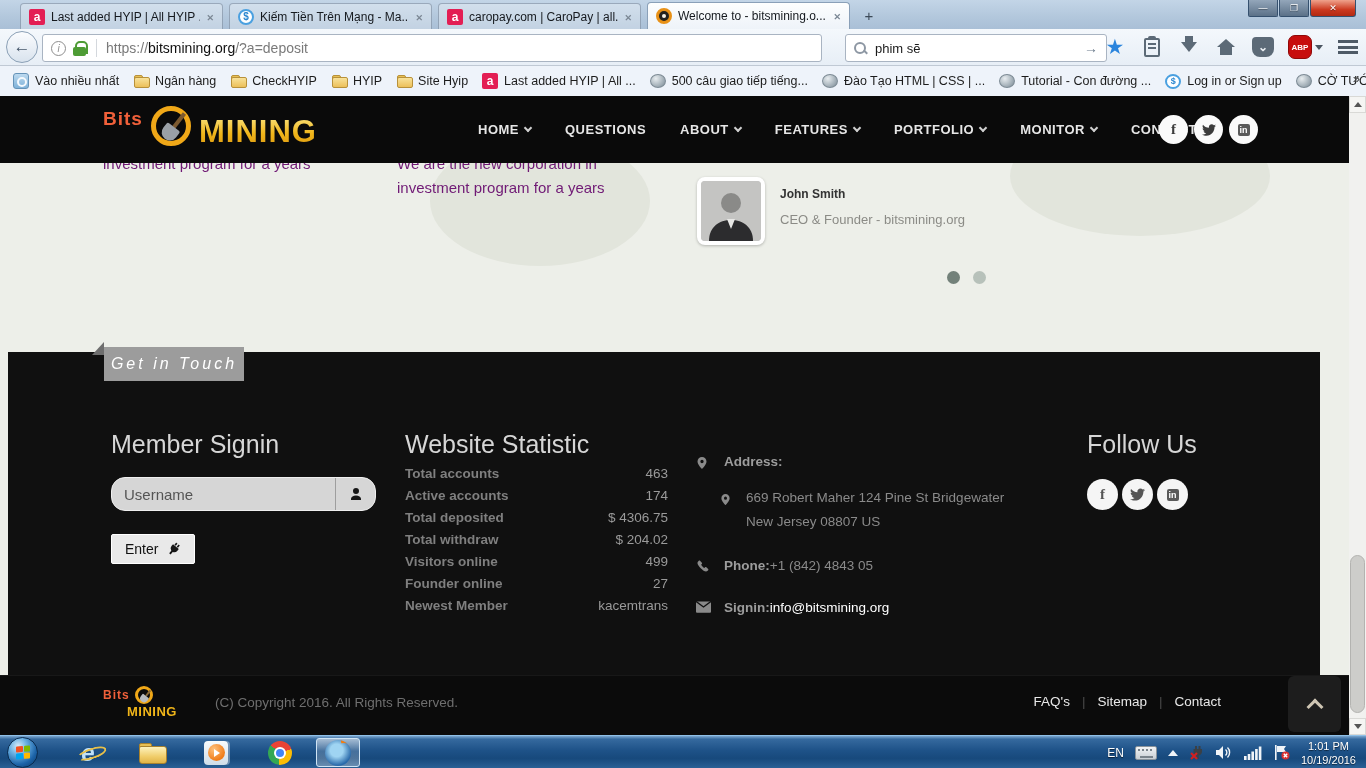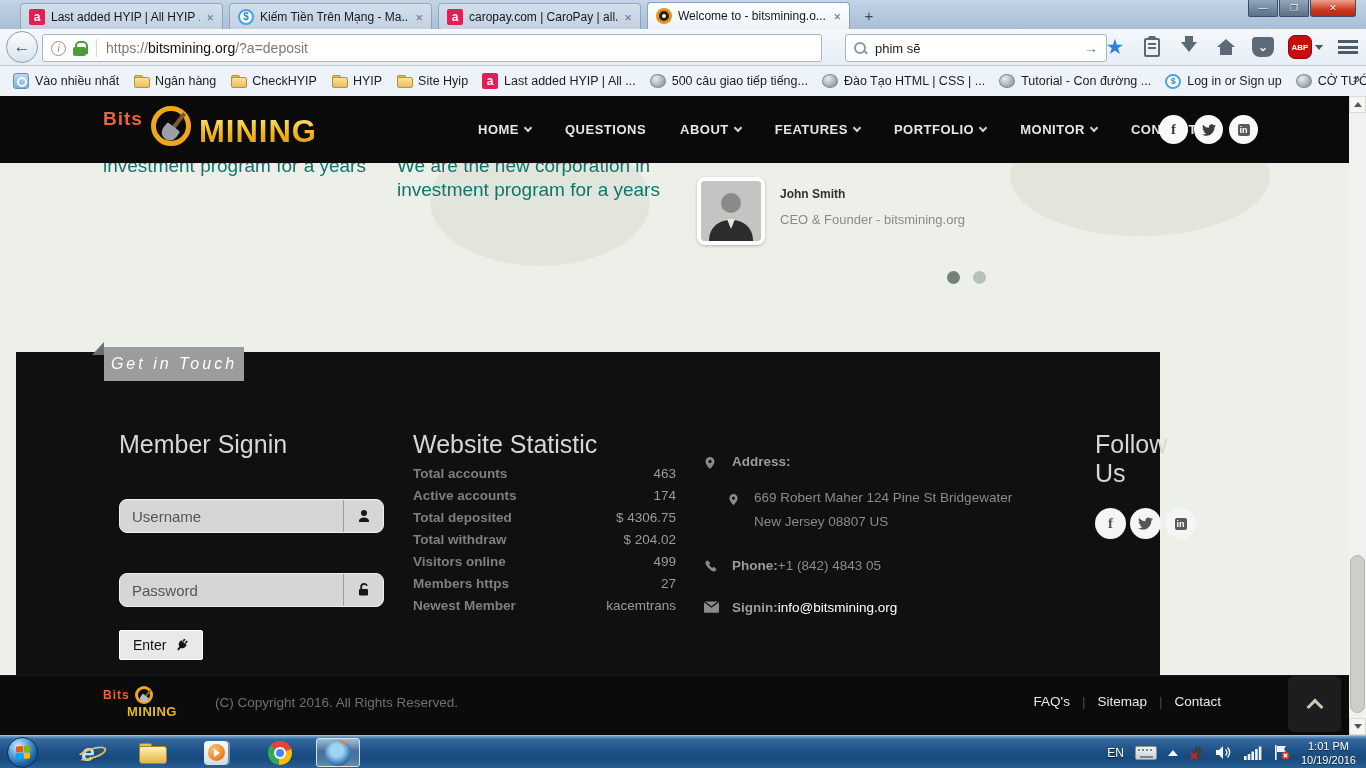--- a/index.html
+++ b/index.html
@@ -104,39 +104,39 @@
   .main-nav { position:absolute; left:478px; top:0; height:67px; display:flex; align-items:center; gap:34px; }
   .nav-item { display:flex; align-items:center; gap:6px; font-size:13px; font-weight:bold; color:#e6e6e6; letter-spacing:.5px; }
   .nav-caret { width:6px; height:6px; border-right:2px solid #cfcfcf; border-bottom:2px solid #cfcfcf; transform:rotate(45deg); margin-top:-4px; }
   .hdr-social { position:absolute; right:108px; top:19px; display:flex; gap:6px; }
   .soc-circle { width:29px; height:29px; border-radius:50%; background:#fafafa; display:flex; align-items:center; justify-content:center; color:#3c3c3c; }
   .soc-f { font-size:15px; font-weight:bold; font-family:"Liberation Serif",serif; }
   .soc-in { font-size:9px; font-weight:bold; background:#5a5a5a; color:#fff; border-radius:2px; padding:1px 2px; }
 
   .light-sec { position:absolute; left:0; top:0; width:1366px; height:256px; }
   .map-blob { position:absolute; background:#e2e5dc; border-radius:50%; }
-  .t-text { position:absolute; font-size:19px; color:#0f766e; z-index:2; }
+  .t-text { position:absolute; font-size:15px; color:#701a75; z-index:2; }
   .person-photo { position:absolute; left:697px; top:81px; width:68px; height:68px; border-radius:8px;
     background:#c9c9c7; border:4px solid #fff; box-shadow:0 1px 3px rgba(0,0,0,.25); overflow:hidden; z-index:2; }
   .person-photo svg { display:block; }
   .person-name { position:absolute; left:780px; top:91px; font-size:12px; font-weight:bold; color:#333; z-index:2; }
   .person-role { position:absolute; left:780px; top:116px; font-size:13px; color:#8b8b86; z-index:2; }
   .carousel-dots { position:absolute; left:947px; top:175px; display:flex; gap:13px; z-index:2; }
   .dot { width:13px; height:13px; border-radius:50%; }
   .dot-active { background:#73817a; } .dot-idle { background:#b7c1ba; }
 
   .ribbon-fold { position:absolute; left:92px; top:246px; width:12px; height:13px; background:#6e6e6e;
     clip-path:polygon(100% 0,100% 100%,0 100%); z-index:7; }
   .ribbon { position:absolute; left:104px; top:251px; width:140px; height:34px; background:#9c9c9c; z-index:7;
     display:flex; align-items:center; justify-content:center; color:#fff; font-size:16px; font-style:italic; letter-spacing:3px; }
 
-  .dark-footer { position:absolute; left:16px; top:256px; width:1144px; height:323px; background:#101010; z-index:5; }
+  .dark-footer { position:absolute; left:8px; top:256px; width:1312px; height:323px; background:#101010; z-index:5; }
   .fcol-title { font-size:25px; font-weight:300; color:#d6d6d6; }
   .col-signin { position:absolute; left:103px; top:78px; width:265px; }
-  .inp-group { display:flex; margin-top:40px; background:#d6d6d6; border:1px solid #efefef; border-radius:8px; height:34px; overflow:hidden; }
+  .inp-group { display:flex; margin-top:18px; background:#d6d6d6; border:1px solid #efefef; border-radius:14px; height:34px; overflow:hidden; }
   .inp-group input { flex:1; border:none; outline:none; background:transparent; padding:0 12px; font-size:15px; color:#444; font-family:inherit; }
   .inp-group input::placeholder { color:#555; opacity:1; }
   .inp-addon { width:40px; border-left:1px solid #9e9e9e; display:flex; align-items:center; justify-content:center; color:#1a1a1a; }
   .enter-btn { margin-top:23px; display:inline-flex; align-items:flex-end; gap:8px; background:#e9e9e9; border:1px solid #fff;
     border-radius:2px; padding:6px 13px; font-size:14px; color:#111; }
   .col-stats { position:absolute; left:397px; top:78px; width:263px; }
   .stat-row { display:flex; justify-content:space-between; margin-top:8px; font-size:13.5px; line-height:14px; }
   .stat-row:first-of-type { margin-top:24px; }
   .stat-label { font-weight:bold; color:#7f7f7f; }
   .stat-value { color:#9a9a9a; }
@@ -416,29 +416,20 @@
     <div class="col-signin">
       <div class="fcol-title">Member Signin</div>
       <div class="inp-group">
         <input type="text" placeholder="Username" style="">
         <span class="inp-addon">
           <svg width="16" height="16" viewBox="0 0 16 16">
               <path fill="#161616" d="M8 8a3 3 0 1 0 0-6 3 3 0 0 0 0 6zm0 1.5c-2.7 0-5 1.4-5 3.2V14h10v-1.3c0-1.8-2.3-3.2-5-3.2z"></path>
             </svg>
         </span>
       </div>
-      <div class="inp-group">
-        <input type="password" placeholder="Password" style="">
-        <span class="inp-addon">
-          <svg width="16" height="16" viewBox="0 0 16 16">
-              <path fill="none" stroke="#161616" stroke-width="1.8" d="M5.2 7V4.8a3 3 0 0 1 5.8-1"></path>
-              <rect x="3" y="7" width="9" height="6.5" rx="1.2" fill="#161616"></rect>
-            </svg>
-        </span>
-      </div>
       <div class="enter-btn">
         <span>Enter</span>
         <svg width="15" height="15" viewBox="0 0 16 16" style="transform:rotate(40deg)">
             <path fill="#161616" d="M5.5.5h1.8v3H5.5zM8.7.5h1.8v3H8.7zM4 4h8v2.6a4 4 0 0 1-3 3.9V14H7v-3.5a4 4 0 0 1-3-3.9z"></path>
           </svg>
       </div>
     </div>
 
     <div class="col-stats">
       <div class="fcol-title">Website Statistic</div>
@@ -456,21 +447,21 @@
         </div>
       <div class="stat-row">
           <span class="stat-label">Total withdraw</span>
           <span class="stat-value">$ 204.02</span>
         </div>
       <div class="stat-row">
           <span class="stat-label">Visitors online</span>
           <span class="stat-value">499</span>
         </div>
       <div class="stat-row">
-          <span class="stat-label">Members https</span>
+          <span class="stat-label">Founder online</span>
           <span class="stat-value">27</span>
         </div>
       <div class="stat-row">
           <span class="stat-label">Newest Member</span>
           <span class="stat-value">kacemtrans</span>
         </div>
     </div>
 
     <div class="col-contact">
       <div class="c-row">

